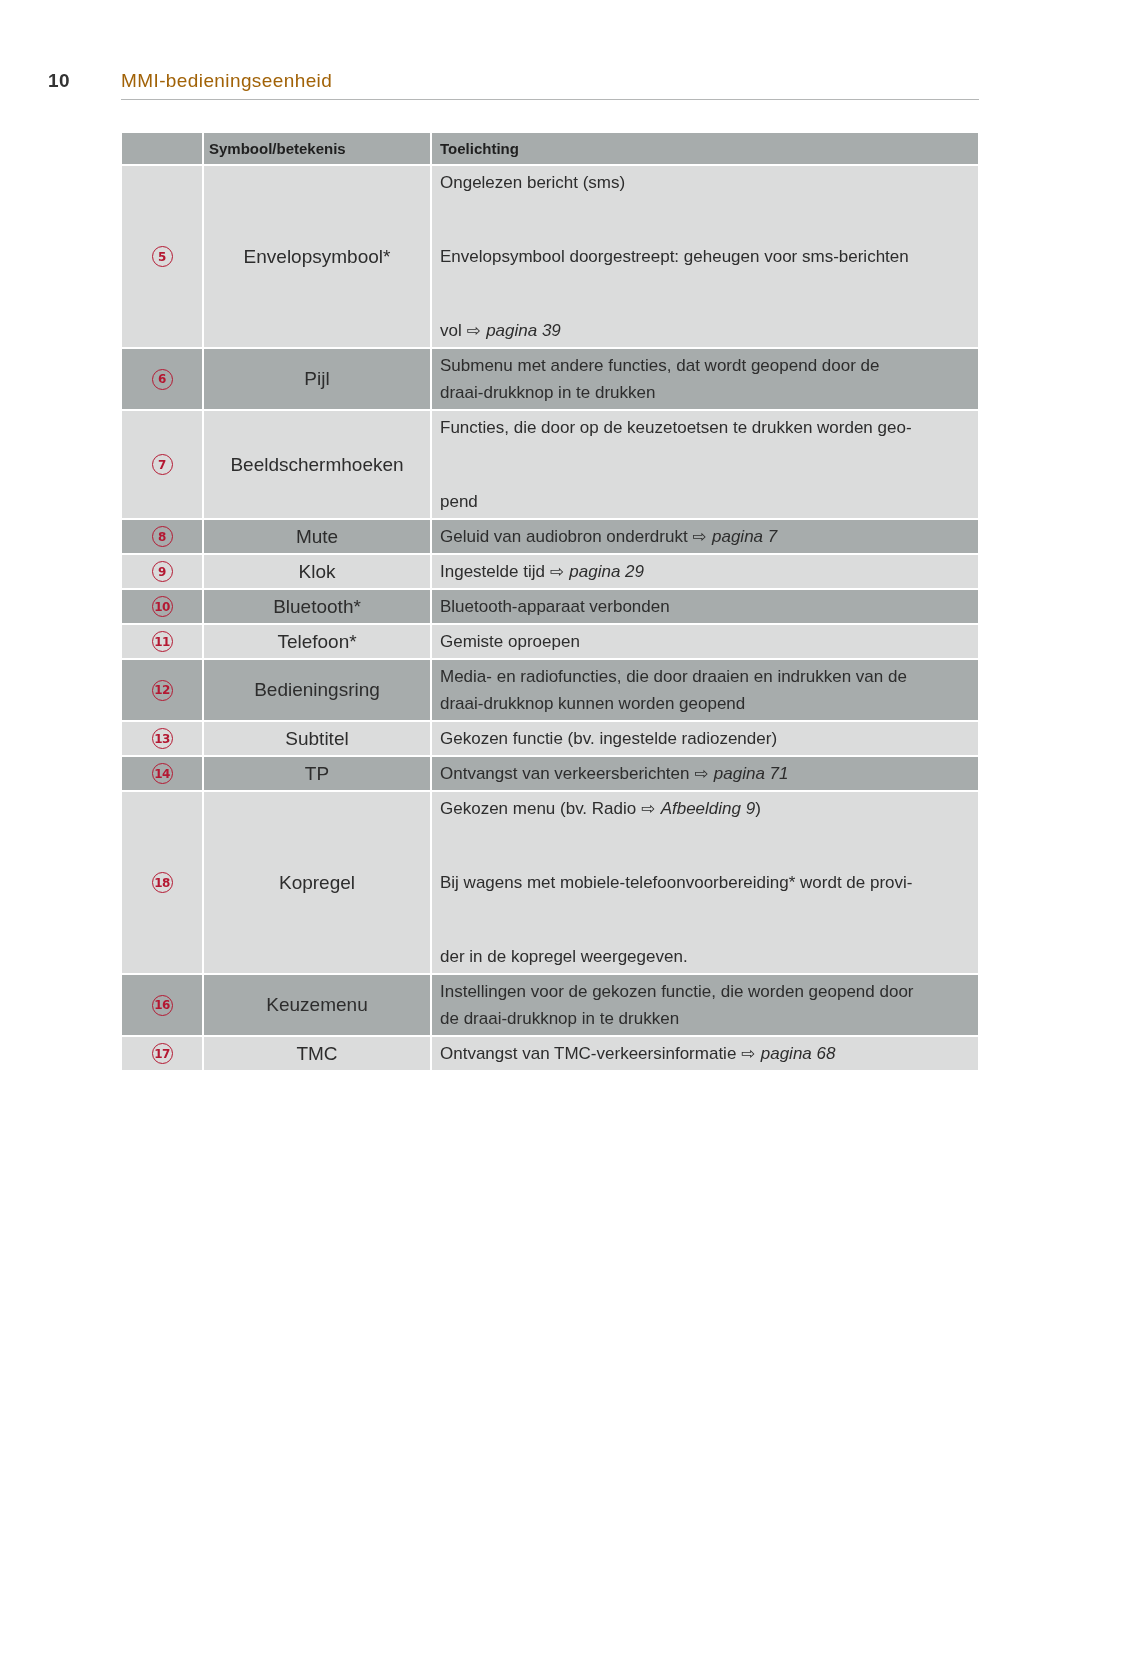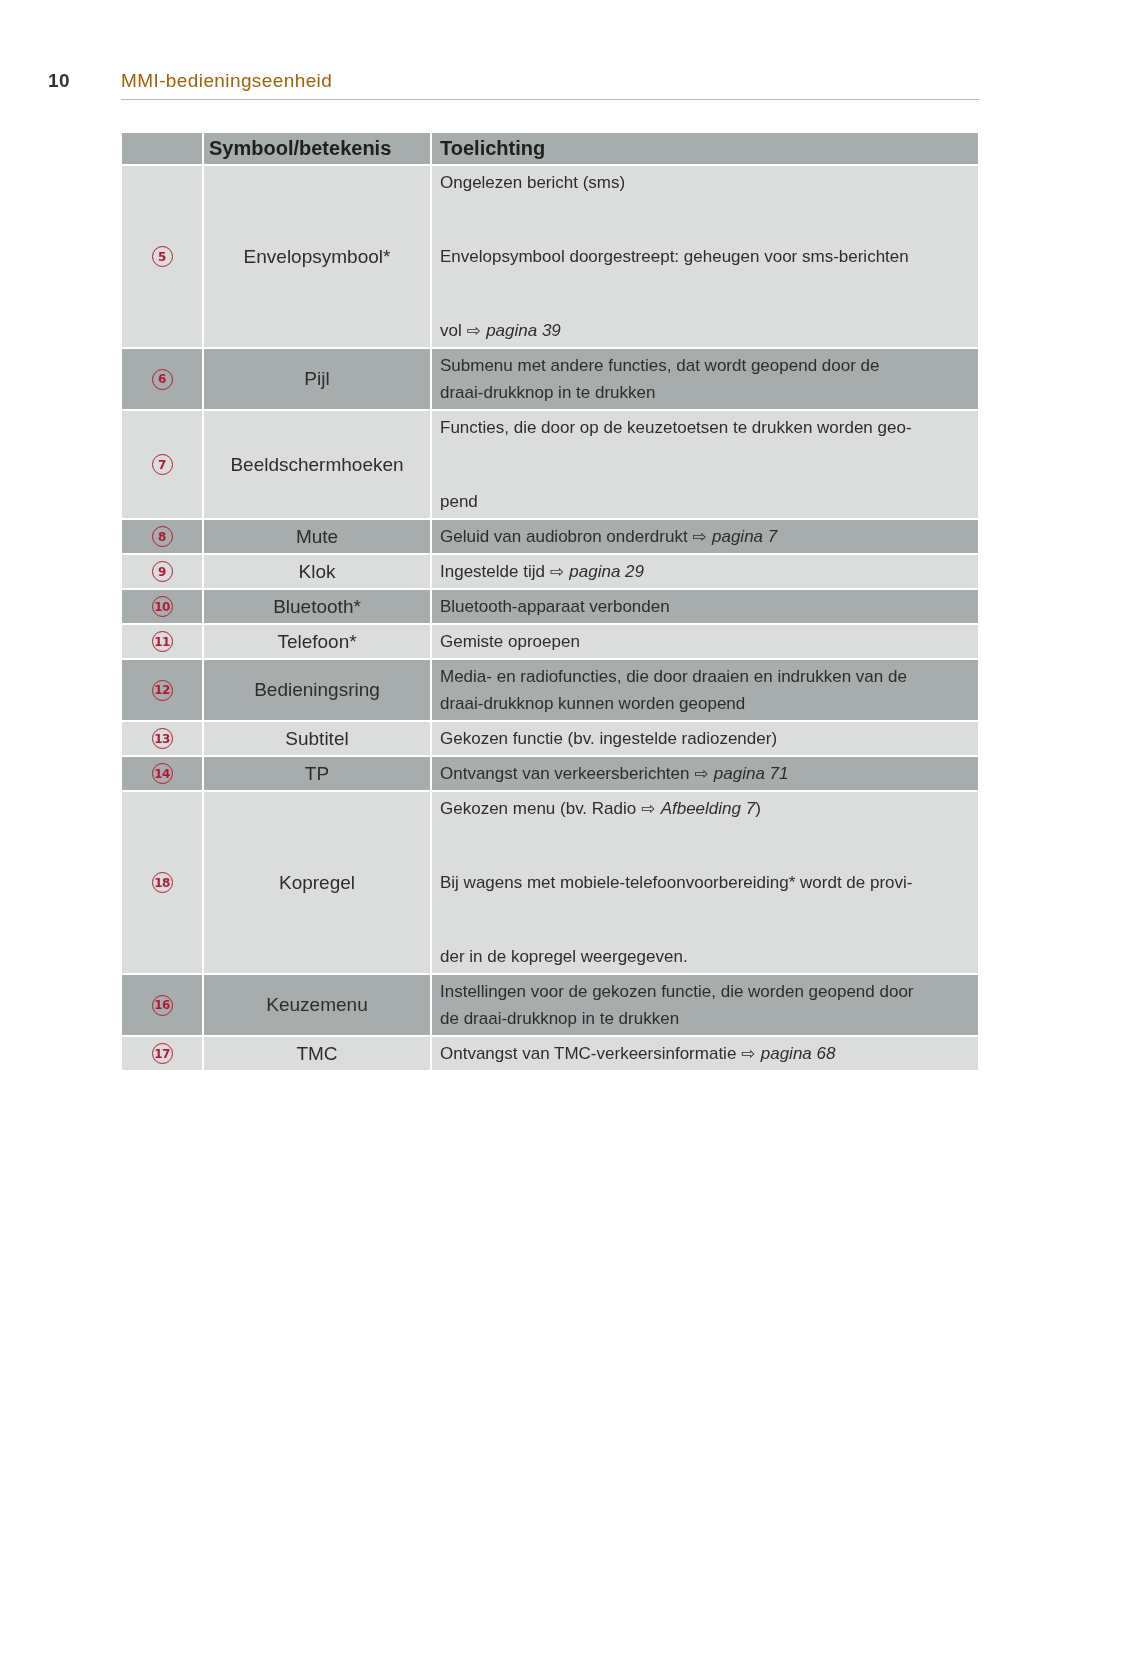--- a/index.html
+++ b/index.html
@@ -29,21 +29,21 @@
   .cell{
     display:flex;flex-direction:column;justify-content:center;
     min-height:31px;box-sizing:border-box;
   }
   .cell.dark{background:#a7acac;}
   .cell.light{background:#dbdcdc;gap:47px;}
   .c-num{align-items:center;}
   .c-sym{align-items:center;text-align:center;font-size:19px;padding:2px 4px;}
   .c-desc{padding:3px 8px;font-size:17px;}
   .c-desc .line{line-height:27px;white-space:nowrap;}
-  .hdr{font-weight:700;font-size:20px;color:#1f1f1f;}
+  .hdr{font-weight:700;font-size:15px;color:#1f1f1f;}
   .hdr.c-sym{align-items:flex-start;text-align:left;padding-left:5px;}
   .hdr.c-desc{padding-left:8px;}
   .circle-num{
     display:inline-flex;align-items:center;justify-content:center;
     width:21px;height:21px;border:1.7px solid #b41832;border-radius:50%;
     color:#b41832;font-size:12px;font-weight:700;letter-spacing:-0.5px;
     box-sizing:border-box;font-family:"DejaVu Sans",sans-serif;
   }
   .it{font-style:italic;}
   .bd{font-weight:400;}
@@ -136,21 +136,21 @@
     </div>
     <div class="cell c-sym dark">TP</div>
     <div class="cell c-desc dark">
       <div class="line"><span>Ontvangst van verkeersberichten </span><span class="arrow">⇨ </span><span class="it">pagina 71</span></div>
     </div>
     <div class="cell c-num light">
       <div class="circle-num">18</div>
     </div>
     <div class="cell c-sym light">Kopregel</div>
     <div class="cell c-desc light">
-      <div class="line"><span>Gekozen menu (bv. </span><span class="bd">Radio</span><span> </span><span class="arrow">⇨ </span><span class="it">Afbeelding 7</span><span>)</span></div>
+      <div class="line"><span>Gekozen menu (bv. </span><span class="bd">Radio</span><span> </span><span class="arrow">⇨ </span><span class="it">Afbeelding 9</span><span>)</span></div>
       <div class="line"><span>Bij wagens met mobiele-telefoonvoorbereiding* wordt de provi-</span></div>
       <div class="line"><span>der in de kopregel weergegeven.</span></div>
     </div>
     <div class="cell c-num dark">
       <div class="circle-num">16</div>
     </div>
     <div class="cell c-sym dark">Keuzemenu</div>
     <div class="cell c-desc dark">
       <div class="line"><span>Instellingen voor de gekozen functie, die worden geopend door</span></div>
       <div class="line"><span>de draai-drukknop in te drukken</span></div>

